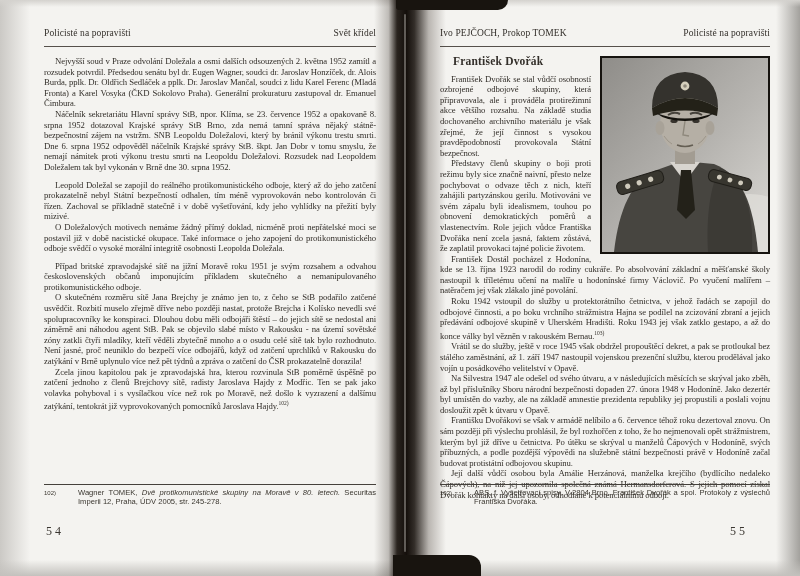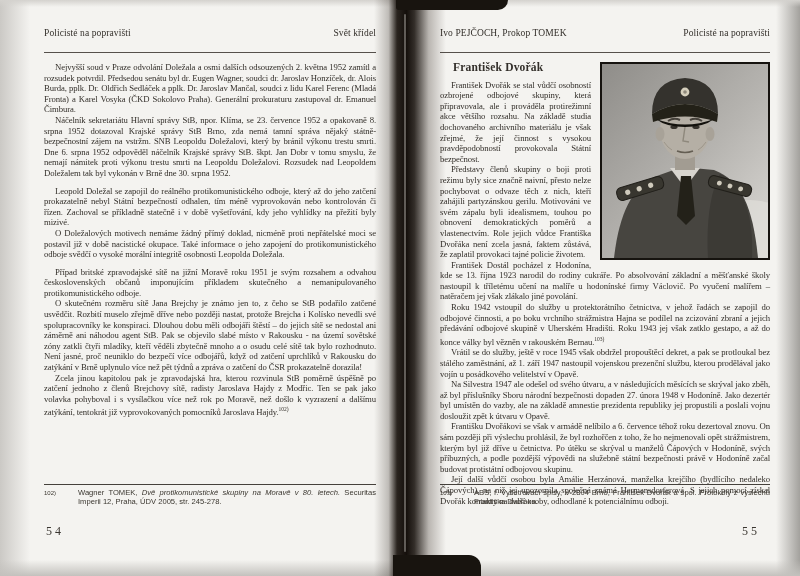--- a/index.html
+++ b/index.html
@@ -28,42 +28,42 @@
     background:rgba(236,232,226,0.35);border-radius:2px;}
   .spine-top{position:absolute;left:396px;top:0;width:112px;height:10px;z-index:5;
     background:#18140f;border-radius:0 0 10px 3px;}
   .spine-bottom{position:absolute;left:393px;bottom:0;width:88px;height:21px;z-index:5;
     background:#18140f;border-radius:0 12px 0 0;}
   
   .page{position:absolute;top:28px;height:520px;z-index:2;color:#332f2a;}
   .page.left{left:44px;width:332px;}
   .page.right{left:440px;width:330px;}
   .running-header{display:flex;justify-content:space-between;align-items:flex-end;
-    font-size:9.5px;letter-spacing:0.1px;padding-bottom:14px;
+    font-size:9.5px;letter-spacing:0.1px;padding-bottom:8px;
     border-bottom:1px solid #55504b;margin-bottom:9px;}
   .body-text{font-size:8.7px;line-height:10.6px;text-align:justify;
     letter-spacing:-0.1px;}
   .body-text p{margin:0;text-indent:11px;}
   .body-text p.gap{margin-top:7px;}
   sup.fnref{font-size:5.5px;letter-spacing:0;}
   h2.section-heading{font-size:11.5px;font-weight:bold;margin:1px 0 7px 13px;
     letter-spacing:0.2px;}
   .photo-frame{float:right;width:166px;height:194px;margin:0 0 6px 9px;
     border:2px solid #16130f;background:#b2b0ac;box-sizing:content-box;}
   .photo-frame svg{display:block;}
   
   .footnote-block{position:absolute;left:0;right:0;top:456px;}
   .fn-rule{border-top:1px solid #45413c;margin-bottom:3px;}
   .fn-line{display:flex;font-family:"Liberation Sans","DejaVu Sans",sans-serif;
     font-size:7.6px;line-height:9.4px;color:#3a362f;text-align:justify;}
   .fn-marker{flex:0 0 34px;font-size:6px;padding-top:1px;}
   .fn-text{flex:1;}
   .pagenum{position:absolute;top:496px;font-size:12px;letter-spacing:3px;color:#3a3631;}
   .page.left .pagenum{left:2px;}
-  .page.right .pagenum{right:10px;text-align:center;}
+  .page.right .pagenum{right:22px;text-align:center;}
 </style>
 </head>
 <body>
 
 <div class="spread">
 
   <div class="page left">
     <div class="running-header">
       <span>Policisté na popravišti</span>
       <span>Svět křídel</span>

